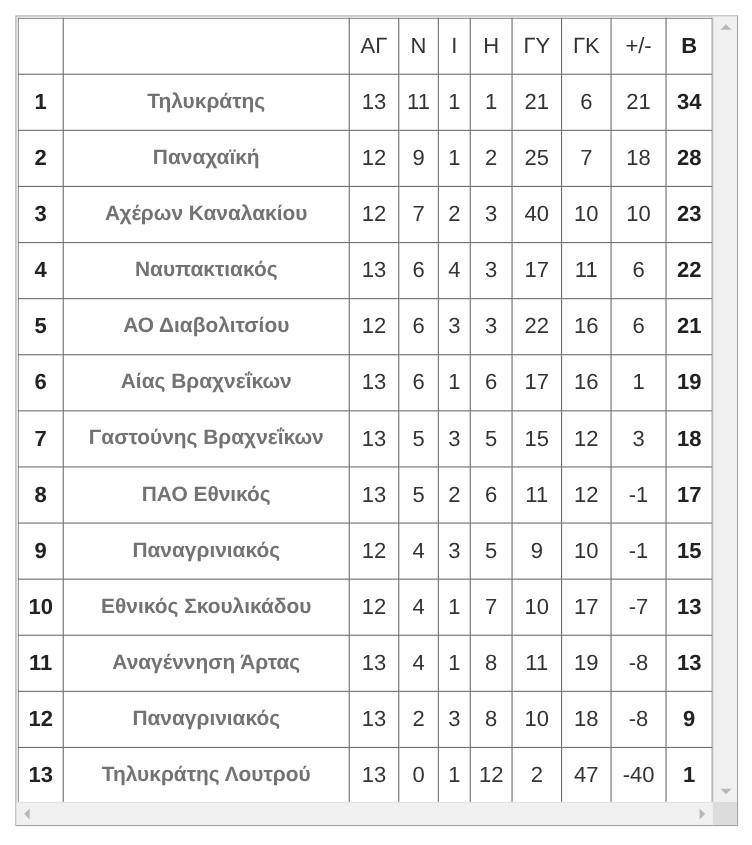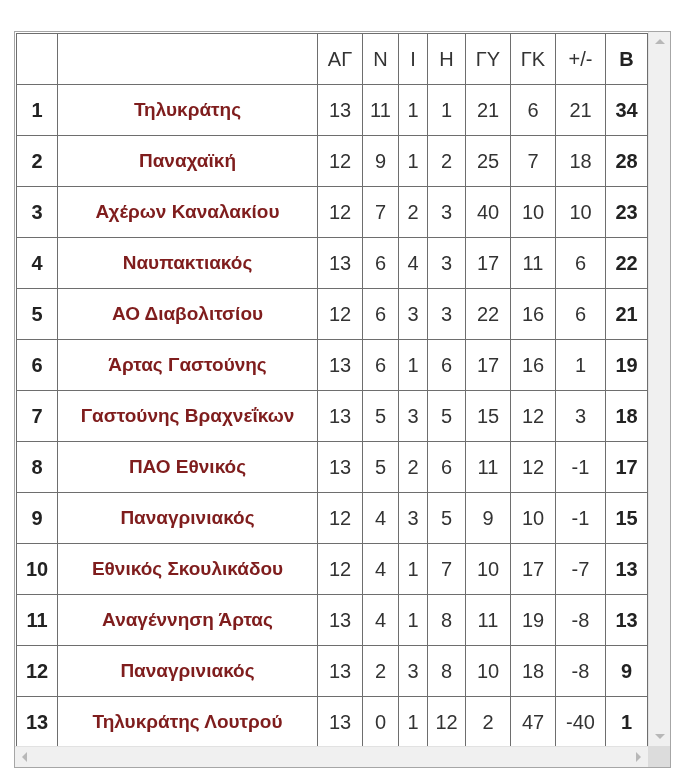--- a/index.html
+++ b/index.html
@@ -1,26 +1,26 @@
 <!DOCTYPE html>
 <html><head>
 <meta charset="utf-8">
 <style>
   html, body { margin:0; padding:0; background:#ffffff; }
   body { width:684px; height:768px; position:relative; overflow:hidden;
          font-family:"Liberation Sans", sans-serif; color:#222; }
-  .frame { position:absolute; left:14px; top:31px; width:657px; height:737px;
+  .frame { position:absolute; left:14px; top:14px; width:657px; height:737px;
            border:1px solid #a6a6a6; box-sizing:border-box; background:#fff; }
   .viewport { position:absolute; left:1px; top:1px; width:632px; height:714px; overflow:hidden; }
   table { border-collapse:collapse; table-layout:fixed; }
   td, th { border:1px solid #6e6e6e; text-align:center; padding:0; height:50px;
            font-size:20px; font-weight:normal; color:#333; }
   th { height:50px; }
   td.rank { font-weight:bold; color:#222; }
-  td.team { font-weight:bold; color:#7f1d1d; font-size:19px; }
+  td.team { font-weight:bold; color:#737373; font-size:19px; }
   td.pts, th.pts { font-weight:bold; color:#222; }
   .vscroll { position:absolute; right:0; top:0; width:22px; height:714px; background:#f0f0f0;
              border-left:1px solid #e2e2e2; box-sizing:border-box; }
   .hscroll { position:absolute; left:0; bottom:0; width:633px; height:21px; background:#f0f0f0;
              border-top:1px solid #e2e2e2; box-sizing:border-box; }
   .corner { position:absolute; right:0; bottom:0; width:22px; height:21px; background:#dcdcdc; }
   .arrow { position:absolute; width:0; height:0; }
   .arrow.up { top:7px; left:6px; border-left:5px solid transparent; border-right:5px solid transparent; border-bottom:5px solid #b8b8b8; }
   .arrow.down { bottom:7px; left:6px; border-left:5px solid transparent; border-right:5px solid transparent; border-top:5px solid #b8b8b8; }
   .arrow.left { top:5px; left:7px; border-top:5px solid transparent; border-bottom:5px solid transparent; border-right:5px solid #b8b8b8; }
@@ -114,21 +114,21 @@
             <td>6</td>
             <td>3</td>
             <td>3</td>
             <td>22</td>
             <td>16</td>
             <td>6</td>
             <td class="pts">21</td>
           </tr>
           <tr>
             <td class="rank">6</td>
-            <td class="team">Άρτας Γαστούνης</td>
+            <td class="team">Αίας Βραχνεΐκων</td>
             <td>13</td>
             <td>6</td>
             <td>1</td>
             <td>6</td>
             <td>17</td>
             <td>16</td>
             <td>1</td>
             <td class="pts">19</td>
           </tr>
           <tr>

